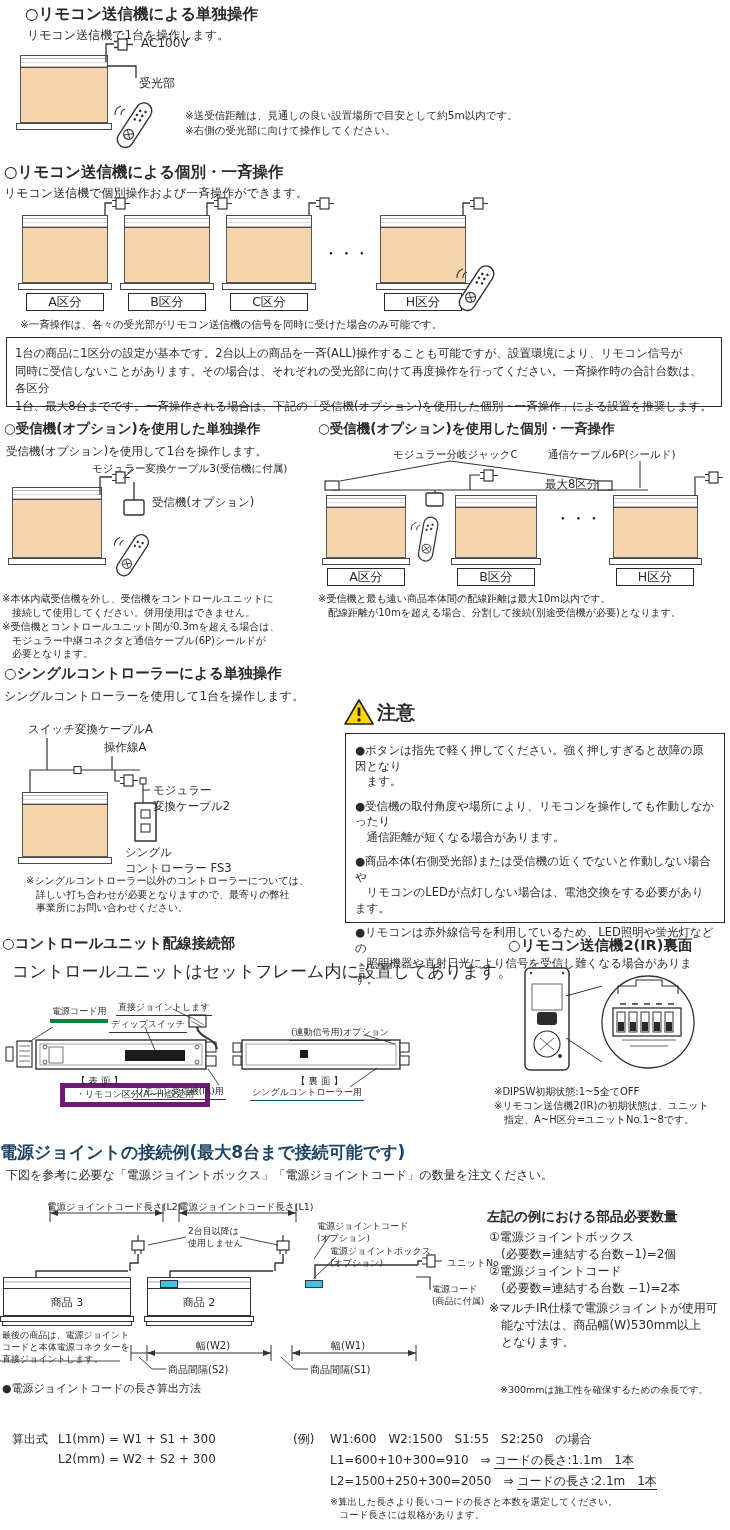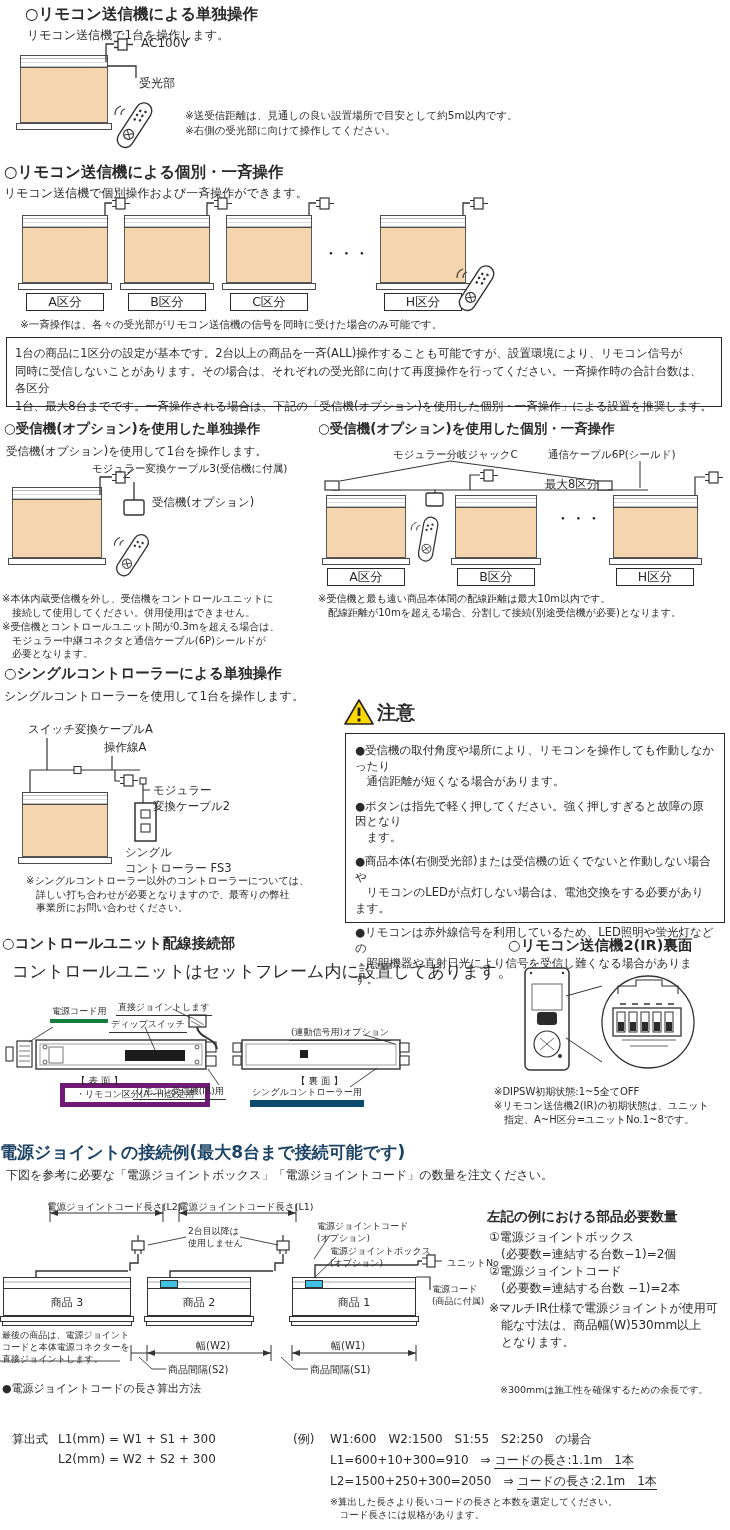--- a/index.html
+++ b/index.html
@@ -305,24 +305,24 @@
 　事業所にお問い合わせください。</div>
 
   <svg class="svgabs" style="left:344px;top:698px" width="30" height="28" viewBox="0 0 30 28">
     <polygon points="15,2 29,26 1,26" fill="#ffd800" stroke="#222" stroke-width="1.6" stroke-linejoin="round"></polygon>
     <rect x="13.6" y="9.5" width="2.8" height="8.5" fill="#222"></rect>
     <circle cx="15" cy="22" r="1.7" fill="#222"></circle>
   </svg>
   <div class="t b" style="left:377px;top:700px;font-size:19px">注意</div>
 
   <div class="frame" style="left:345px;top:733px;width:380px;height:190px;padding:9px 9px">
+    <div class="t fs115" style="position:static;margin-bottom:9px">●ボタンは指先で軽く押してください。強く押しすぎると故障の原因となり
+　ます。</div>
     <div class="t fs115" style="position:static;margin-bottom:9px">●受信機の取付角度や場所により、リモコンを操作しても作動しなかったり
 　通信距離が短くなる場合があります。</div>
-    <div class="t fs115" style="position:static;margin-bottom:9px">●ボタンは指先で軽く押してください。強く押しすぎると故障の原因となり
-　ます。</div>
     <div class="t fs115" style="position:static;margin-bottom:9px">●商品本体(右側受光部)または受信機の近くでないと作動しない場合や
 　リモコンのLEDが点灯しない場合は、電池交換をする必要があります。</div>
     <div class="t fs115" style="position:static">●リモコンは赤外線信号を利用しているため、LED照明や蛍光灯などの
 　照明機器や直射日光により信号を受信し難くなる場合があります。</div>
   </div>
 
   <div class="t fs145 b" style="left:2px;top:934px">○コントロールユニット配線接続部</div>
   <div class="t fs125" style="left:12px;top:960px">コントロールユニットはセットフレーム内に設置してあります。</div>
 
   <svg class="svgabs" style="left:5px;top:995px" width="420" height="112">
@@ -361,21 +361,21 @@
     <path d="M345 92 L372 73" stroke="#333" stroke-width="0.9"></path>
   </svg>
   <div class="t fs9" style="left:116px;top:1002px;border-bottom:1px solid #333;padding:0 2px 1px">直接ジョイントします</div>
   <div class="t fs9" style="left:50px;top:1006px;border-bottom:4px solid #15803d;padding:0 2px 1px">電源コード用</div>
   <div class="t fs9" style="left:109px;top:1019px;border-bottom:1px solid #333;padding:0 2px 1px">ディップスイッチ</div>
   <div class="t fs9" style="left:60px;top:1083px;border:5px solid #701a75;padding:1px 11px">・リモコン区分(A~H)設定用</div>
   <div class="t fs95" style="left:76px;top:1075px">【 表 面 】</div>
   <div class="t fs9" style="left:133px;top:1086px;border-bottom:1px solid #333;padding:0 2px 1px">リモコン受信機(IR)用</div>
   <div class="t fs9" style="left:289px;top:1027px;border-bottom:1px solid #333;padding:0 2px 1px">(連動信号用)オプション</div>
   <div class="t fs95" style="left:296px;top:1075px">【 裏 面 】</div>
-  <div class="t fs9" style="left:250px;top:1087px;border-bottom:7px solid #0c4a6e;padding:0 2px 1px">シングルコントローラー用</div>
+  <div class="t fs9" style="left:250px;top:1087px;border-bottom:1px solid #0c4a6e;padding:0 2px 1px">シングルコントローラー用</div>
 
   <div class="t fs145 b" style="left:508px;top:936px">○リモコン送信機2(IR)裏面</div>
   <svg class="svgabs" style="left:510px;top:960px" width="212" height="120">
     <rect x="15" y="8" width="44" height="102" rx="5" fill="#fff" stroke="#333" stroke-width="1.5"></rect>
     <circle cx="21" cy="13" r="1.2" fill="#333"></circle>
       <circle cx="53" cy="13" r="1.2" fill="#333"></circle>
     <rect x="22" y="24" width="30" height="26" fill="#fff" stroke="#666" stroke-width="1"></rect>
     <rect x="27" y="52" width="20" height="13" rx="3" fill="#2b2b2b"></rect>
     <circle cx="37" cy="84" r="13" fill="#fff" stroke="#333" stroke-width="1.2"></circle>
     <path d="M30 78 L44 90 M44 78 L30 90" stroke="#555" stroke-width="0.9"></path>
@@ -473,28 +473,20 @@
       <div class="p-b2"></div>
   </div>
   <div class="product" style="left:147px;top:1277px;width:104px">
     <div class="p-rail"></div>
     <div class="p-body">
         <span>商品 2</span>
       </div>
     <div class="p-b1"></div>
       <div class="p-b2"></div>
   </div>
-  <div class="product" style="left:292px;top:1277px;width:124px">
-    <div class="p-rail"></div>
-    <div class="p-body">
-        <span>商品 1</span>
-      </div>
-    <div class="p-b1"></div>
-      <div class="p-b2"></div>
-  </div>
   <div class="joint-box" style="left:160px;top:1280px"></div>
   <div class="joint-box" style="left:305px;top:1280px"></div>
 
   <div class="t fs9" style="left:2px;top:1330px">最後の商品は、電源ジョイント
 コードと本体電源コネクターを
 直接ジョイントします。</div>
   <div class="t fs10" style="left:196px;top:1339px">幅(W2)</div>
   <div class="t fs10" style="left:331px;top:1339px">幅(W1)</div>
   <div class="t fs10" style="left:168px;top:1363px">商品間隔(S2)</div>
   <div class="t fs10" style="left:310px;top:1363px">商品間隔(S1)</div>

